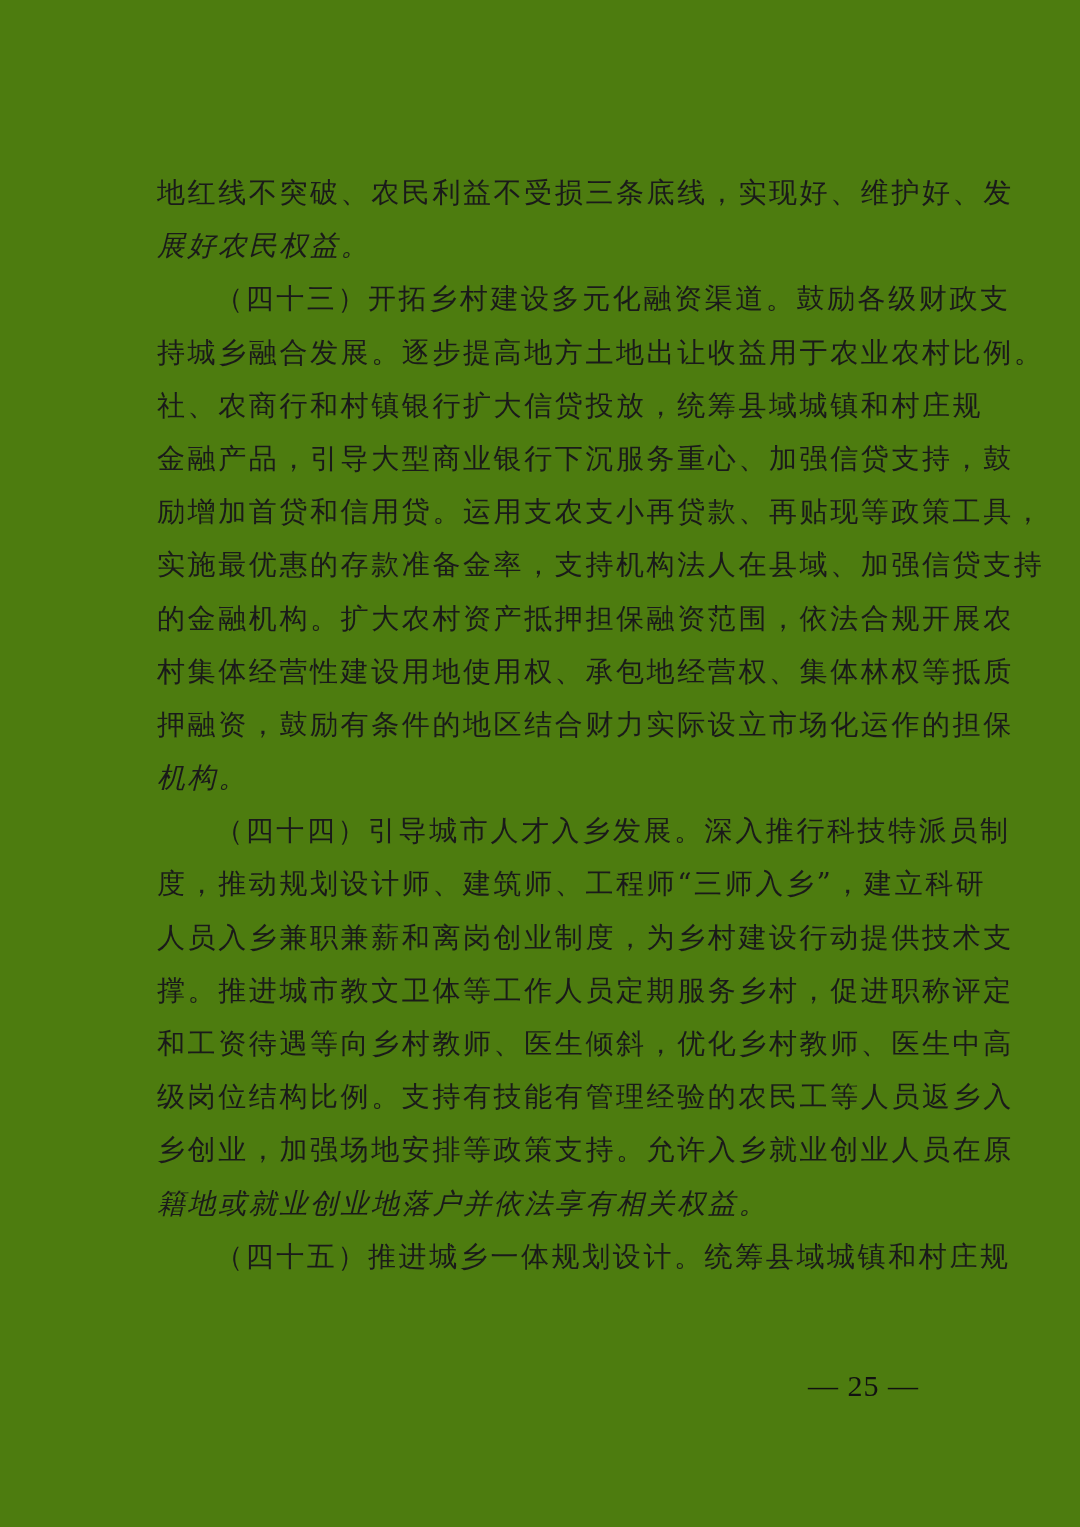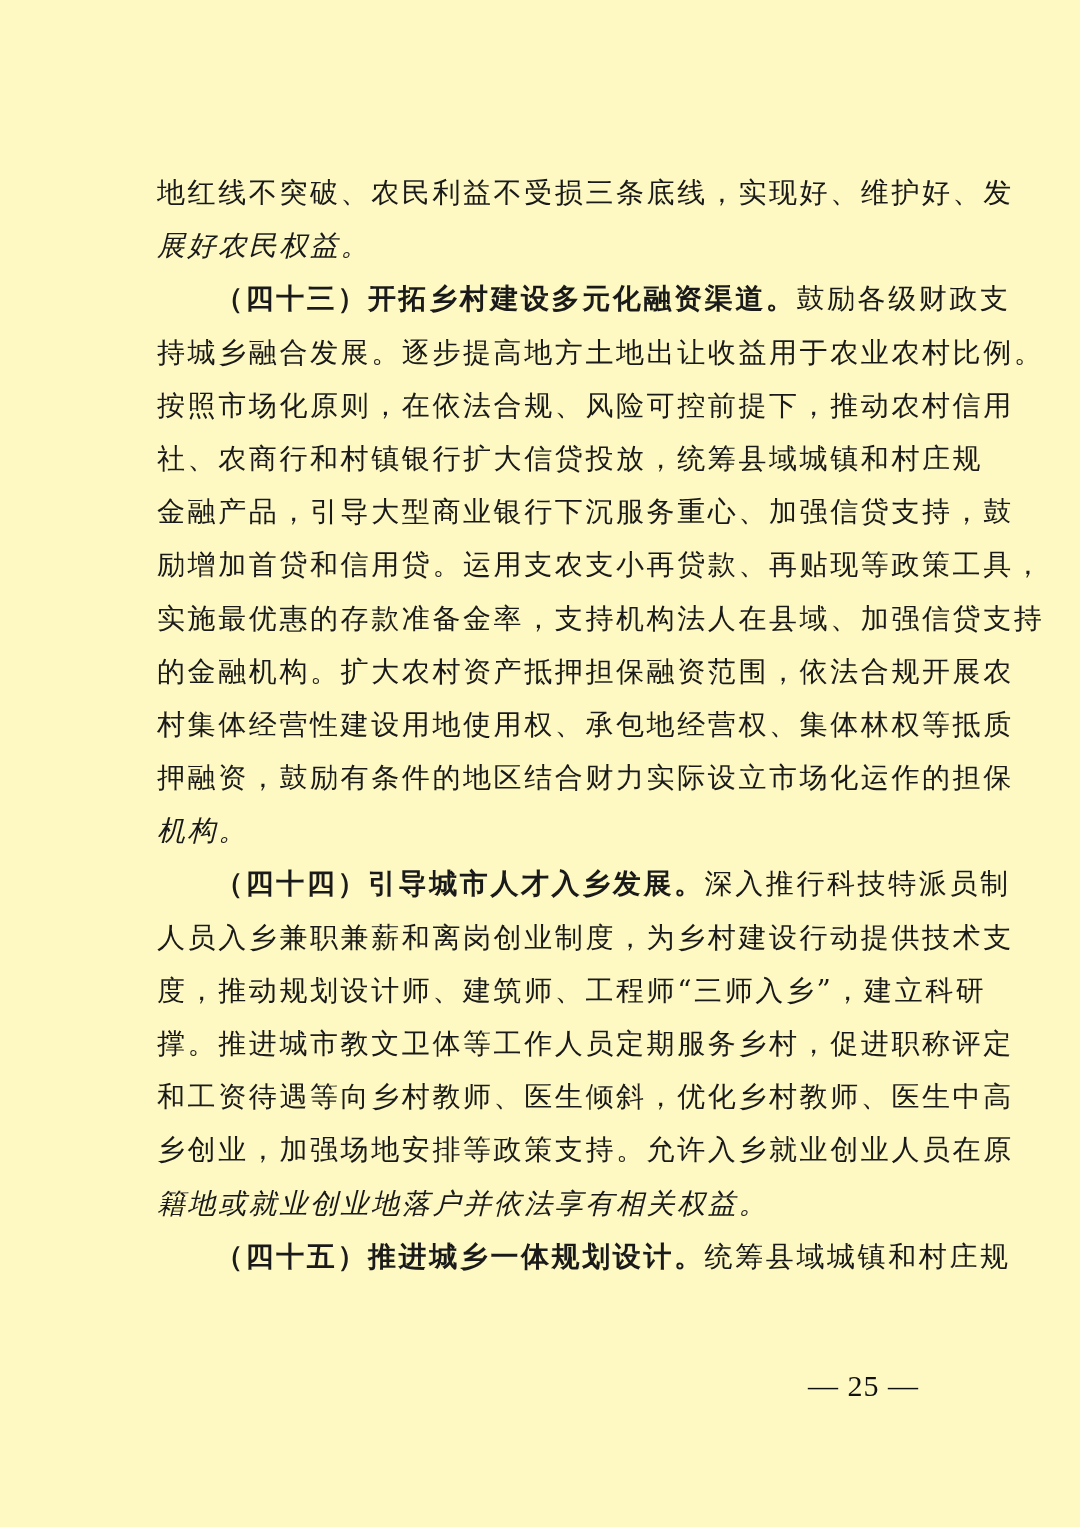--- a/index.html
+++ b/index.html
@@ -13,21 +13,21 @@
     position: relative;
     overflow: hidden;
     font-family: "DejaVu Serif", "Liberation Serif", serif;
     color: #1a1a1a;
   }
   .page {
     position: absolute;
     left: 0; top: 0;
     width: 1080px;
     height: 1527px;
-    background: #fef9c3;
+    background: #4d7c0f;
   }
   .body-text {
     position: absolute;
     left: 157px;
     top: 166px;
     width: 770px;
   }
   .line {
     display: block;
     height: 53.2px;
@@ -39,21 +39,21 @@
     text-align-last: justify;
   }
   .line.last {
     text-align-last: left;
     font-style: italic;
   }
   .indent {
     padding-left: 58px;
   }
   .heading {
-    font-weight: bold;
+    font-weight: normal;
     font-family: "DejaVu Sans", "Liberation Sans", sans-serif;
   }
   .page-number {
     position: absolute;
     left: 808px;
     top: 1360px;
     font-family: "Liberation Serif", "DejaVu Serif", serif;
     font-size: 30px;
     color: #111;
     white-space: nowrap;
@@ -63,33 +63,33 @@
 </style>
 </head>
 <body>
 
 <div class="page">
   <div class="body-text">
     <span class="line">地红线不突破、农民利益不受损三条底线，实现好、维护好、发</span>
     <span class="line last">展好农民权益。</span>
     <span class="line indent"><span class="heading">（四十三）开拓乡村建设多元化融资渠道。</span><span>鼓励各级财政支</span></span>
     <span class="line">持城乡融合发展。逐步提高地方土地出让收益用于农业农村比例。</span>
-    <span class="line">按照市场化原则，在依法合规、风险可控前提下，推动农村信用</span>
     <span class="line">社、农商行和村镇银行扩大信贷投放，统筹县域城镇和村庄规</span>
     <span class="line">金融产品，引导大型商业银行下沉服务重心、加强信贷支持，鼓</span>
     <span class="line">励增加首贷和信用贷。运用支农支小再贷款、再贴现等政策工具，</span>
     <span class="line">实施最优惠的存款准备金率，支持机构法人在县域、加强信贷支持</span>
     <span class="line">的金融机构。扩大农村资产抵押担保融资范围，依法合规开展农</span>
     <span class="line">村集体经营性建设用地使用权、承包地经营权、集体林权等抵质</span>
     <span class="line">押融资，鼓励有条件的地区结合财力实际设立市场化运作的担保</span>
     <span class="line last">机构。</span>
     <span class="line indent"><span class="heading">（四十四）引导城市人才入乡发展。</span><span>深入推行科技特派员制</span></span>
+    <span class="line">度，推动规划设计师、建筑师、工程师“三师入乡”，建立科研</span>
     <span class="line">人员入乡兼职兼薪和离岗创业制度，为乡村建设行动提供技术支</span>
-    <span class="line">度，推动规划设计师、建筑师、工程师“三师入乡”，建立科研</span>
     <span class="line">撑。推进城市教文卫体等工作人员定期服务乡村，促进职称评定</span>
     <span class="line">和工资待遇等向乡村教师、医生倾斜，优化乡村教师、医生中高</span>
+    <span class="line">级岗位结构比例。支持有技能有管理经验的农民工等人员返乡入</span>
     <span class="line">乡创业，加强场地安排等政策支持。允许入乡就业创业人员在原</span>
     <span class="line last">籍地或就业创业地落户并依法享有相关权益。</span>
     <span class="line indent"><span class="heading">（四十五）推进城乡一体规划设计。</span><span>统筹县域城镇和村庄规</span></span>
   </div>
 
   <div class="page-number">— 25 —</div>
 </div>
 
 </body></html>

